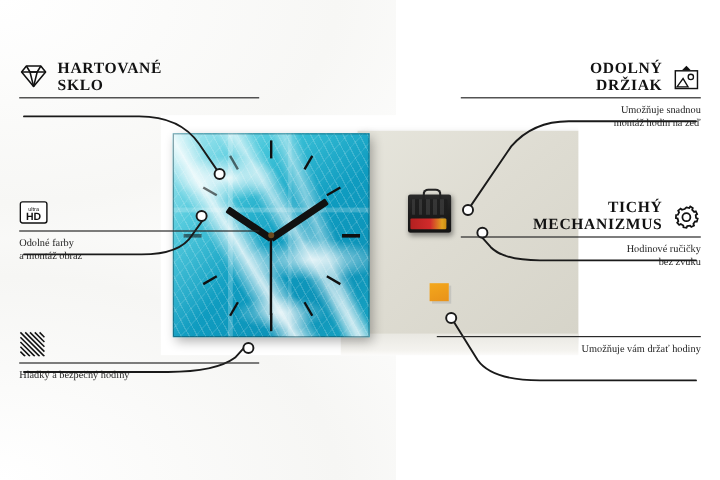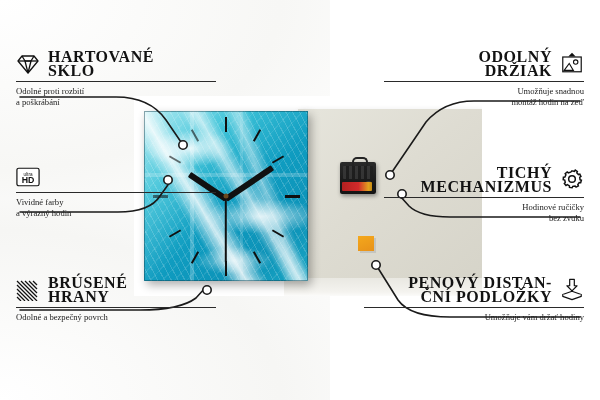--- a/index.html
+++ b/index.html
@@ -73,27 +73,27 @@
 
   
   .foam{position:absolute;left:224px;top:140px;width:16px;height:15px;
     background:linear-gradient(160deg,#f4a81c 0%,#e8921a 100%);box-shadow:2px 2px 0 rgba(190,190,185,.75);}
 
   
   .feat{position:absolute;width:200px;}
   .feat .head{display:flex;align-items:center;gap:8px;}
   .feat.left .head{justify-content:flex-start;}
   .feat.right .head{justify-content:flex-end;}
-  .ttl{font-family:"Liberation Serif", serif;font-weight:bold;font-size:16px;
+  .ttl{font-family:"Liberation Serif", serif;font-weight:bold;font-size:13px;
     letter-spacing:.55px;color:#121212;line-height:13.5px;text-transform:uppercase;}
   .feat.right .ttl{text-align:right;}
   .rule{height:1px;background:#2a2a2a;margin:4px 0 4px 0;}
   .desc{font-family:"Liberation Serif", serif;font-size:8.6px;color:#1c1c1c;line-height:11px;}
   .feat.right .desc{text-align:right;}
-  .ico{width:24px;height:22px;flex:0 0 24px;display:flex;align-items:flex-end;justify-content:center;}
+  .ico{width:24px;height:22px;flex:0 0 24px;display:flex;align-items:flex-start;justify-content:center;}
   .ico svg{display:block;}
 
   
   #lines{position:absolute;left:0;top:0;width:600px;height:400px;pointer-events:none;}
 </style>
 </head>
 <body>
 
 <div id="stage">
 
@@ -181,65 +181,59 @@
               <path d="M18,2 L15,7 L12,19"></path>
               <path d="M9,7 H15"></path>
           </g>
         </svg>
       </span>
       <span class="ttl">
         <span>HARTOVANÉ</span><br><span>SKLO</span>
       </span>
     </div>
     <div class="rule"></div>
-    <div class="desc">
-      <span>Odolné proti rozbití</span><br><span>a poškrábání</span>
-    </div>
   </div>
 
   <div class="feat left" style="left:16px;top:166px;">
     <div class="head">
       <span class="ico">
         <svg width="26" height="22" viewBox="0 0 26 22">
           <rect x="1" y="1.5" width="24" height="19" rx="2" fill="#fff" stroke="#111" stroke-width="1.3"></rect>
           <text x="13" y="9.4" font-family="Liberation Sans, sans-serif" font-size="5" fill="#111" text-anchor="middle">ultra</text>
           <text x="13" y="18" font-family="Liberation Sans, sans-serif" font-size="9.5" font-weight="bold" fill="#111" text-anchor="middle">HD</text>
         </svg>
       </span>
     </div>
     <div class="rule"></div>
     <div class="desc">
-      <span>Vividné farby</span><br><span>a výrazný hodin</span>
+      <span>Odolné farby</span><br><span>a montáž obraz</span>
     </div>
   </div>
 
   <div class="feat left" style="left:16px;top:276px;">
     <div class="head">
       <span class="ico">
         <svg width="24" height="21" viewBox="0 0 24 21">
           <g stroke="#111" stroke-width="1.25">
             <path d="M1,1 L21,21"></path>
               <path d="M5,1 L21,17"></path>
               <path d="M9,1 L21,13"></path>
             <path d="M13,1 L21,9"></path>
               <path d="M17,1 L21,5"></path>
               <path d="M1,5 L17,21"></path>
             <path d="M1,9 L13,21"></path>
               <path d="M1,13 L9,21"></path>
               <path d="M1,17 L5,21"></path>
           </g>
         </svg>
       </span>
-      <span class="ttl">
-        <span>BRÚSENÉ</span><br><span>HRANY</span>
-      </span>
-    </div>
-    <div class="rule"></div>
-    <div class="desc">
-      <span>Odolné a bezpečný povrch</span>
+    </div>
+    <div class="rule"></div>
+    <div class="desc">
+      <span>Hladký a bezpečný hodiny</span>
     </div>
   </div>
 
   <div class="feat right" style="left:384px;top:166px;">
     <div class="head">
       <span class="ttl">
         <span>TICHÝ</span><br><span>MECHANIZMUS</span>
       </span>
       <span class="ico">
         <svg width="26" height="24" viewBox="0 0 26 24">
@@ -270,31 +264,19 @@
         </svg>
       </span>
     </div>
     <div class="rule"></div>
     <div class="desc">
       <span>Umožňuje snadnou</span><br><span>montáž hodin na zeď</span>
     </div>
   </div>
 
   <div class="feat right" style="left:364px;top:276px;width:220px;">
-    <div class="head">
-      <span class="ttl">
-        <span>PENOVÝ DISTAN-</span><br><span>ČNÍ PODLOŽKY</span>
-      </span>
-      <span class="ico">
-        <svg width="26" height="24" viewBox="0 0 26 24">
-          <path d="M10.5,1.5 h5 v7 h3 L13,14 L7.5,8.5 h3 Z" fill="#fff" stroke="#111" stroke-width="1.3" stroke-linejoin="round"></path>
-          <path d="M13,14.5 L23,18 L13,21.5 L3,18 Z" fill="#fff" stroke="#111" stroke-width="1.3" stroke-linejoin="round"></path>
-          <path d="M3,18 v2 L13,23.5 L23,20 v-2" fill="#fff" stroke="#111" stroke-width="1.3" stroke-linejoin="round"></path>
-        </svg>
-      </span>
-    </div>
     <div class="rule"></div>
     <div class="desc">
       <span>Umožňuje vám držať hodiny</span><br>
     </div>
   </div>
 
 </div>
 
 </body></html>

